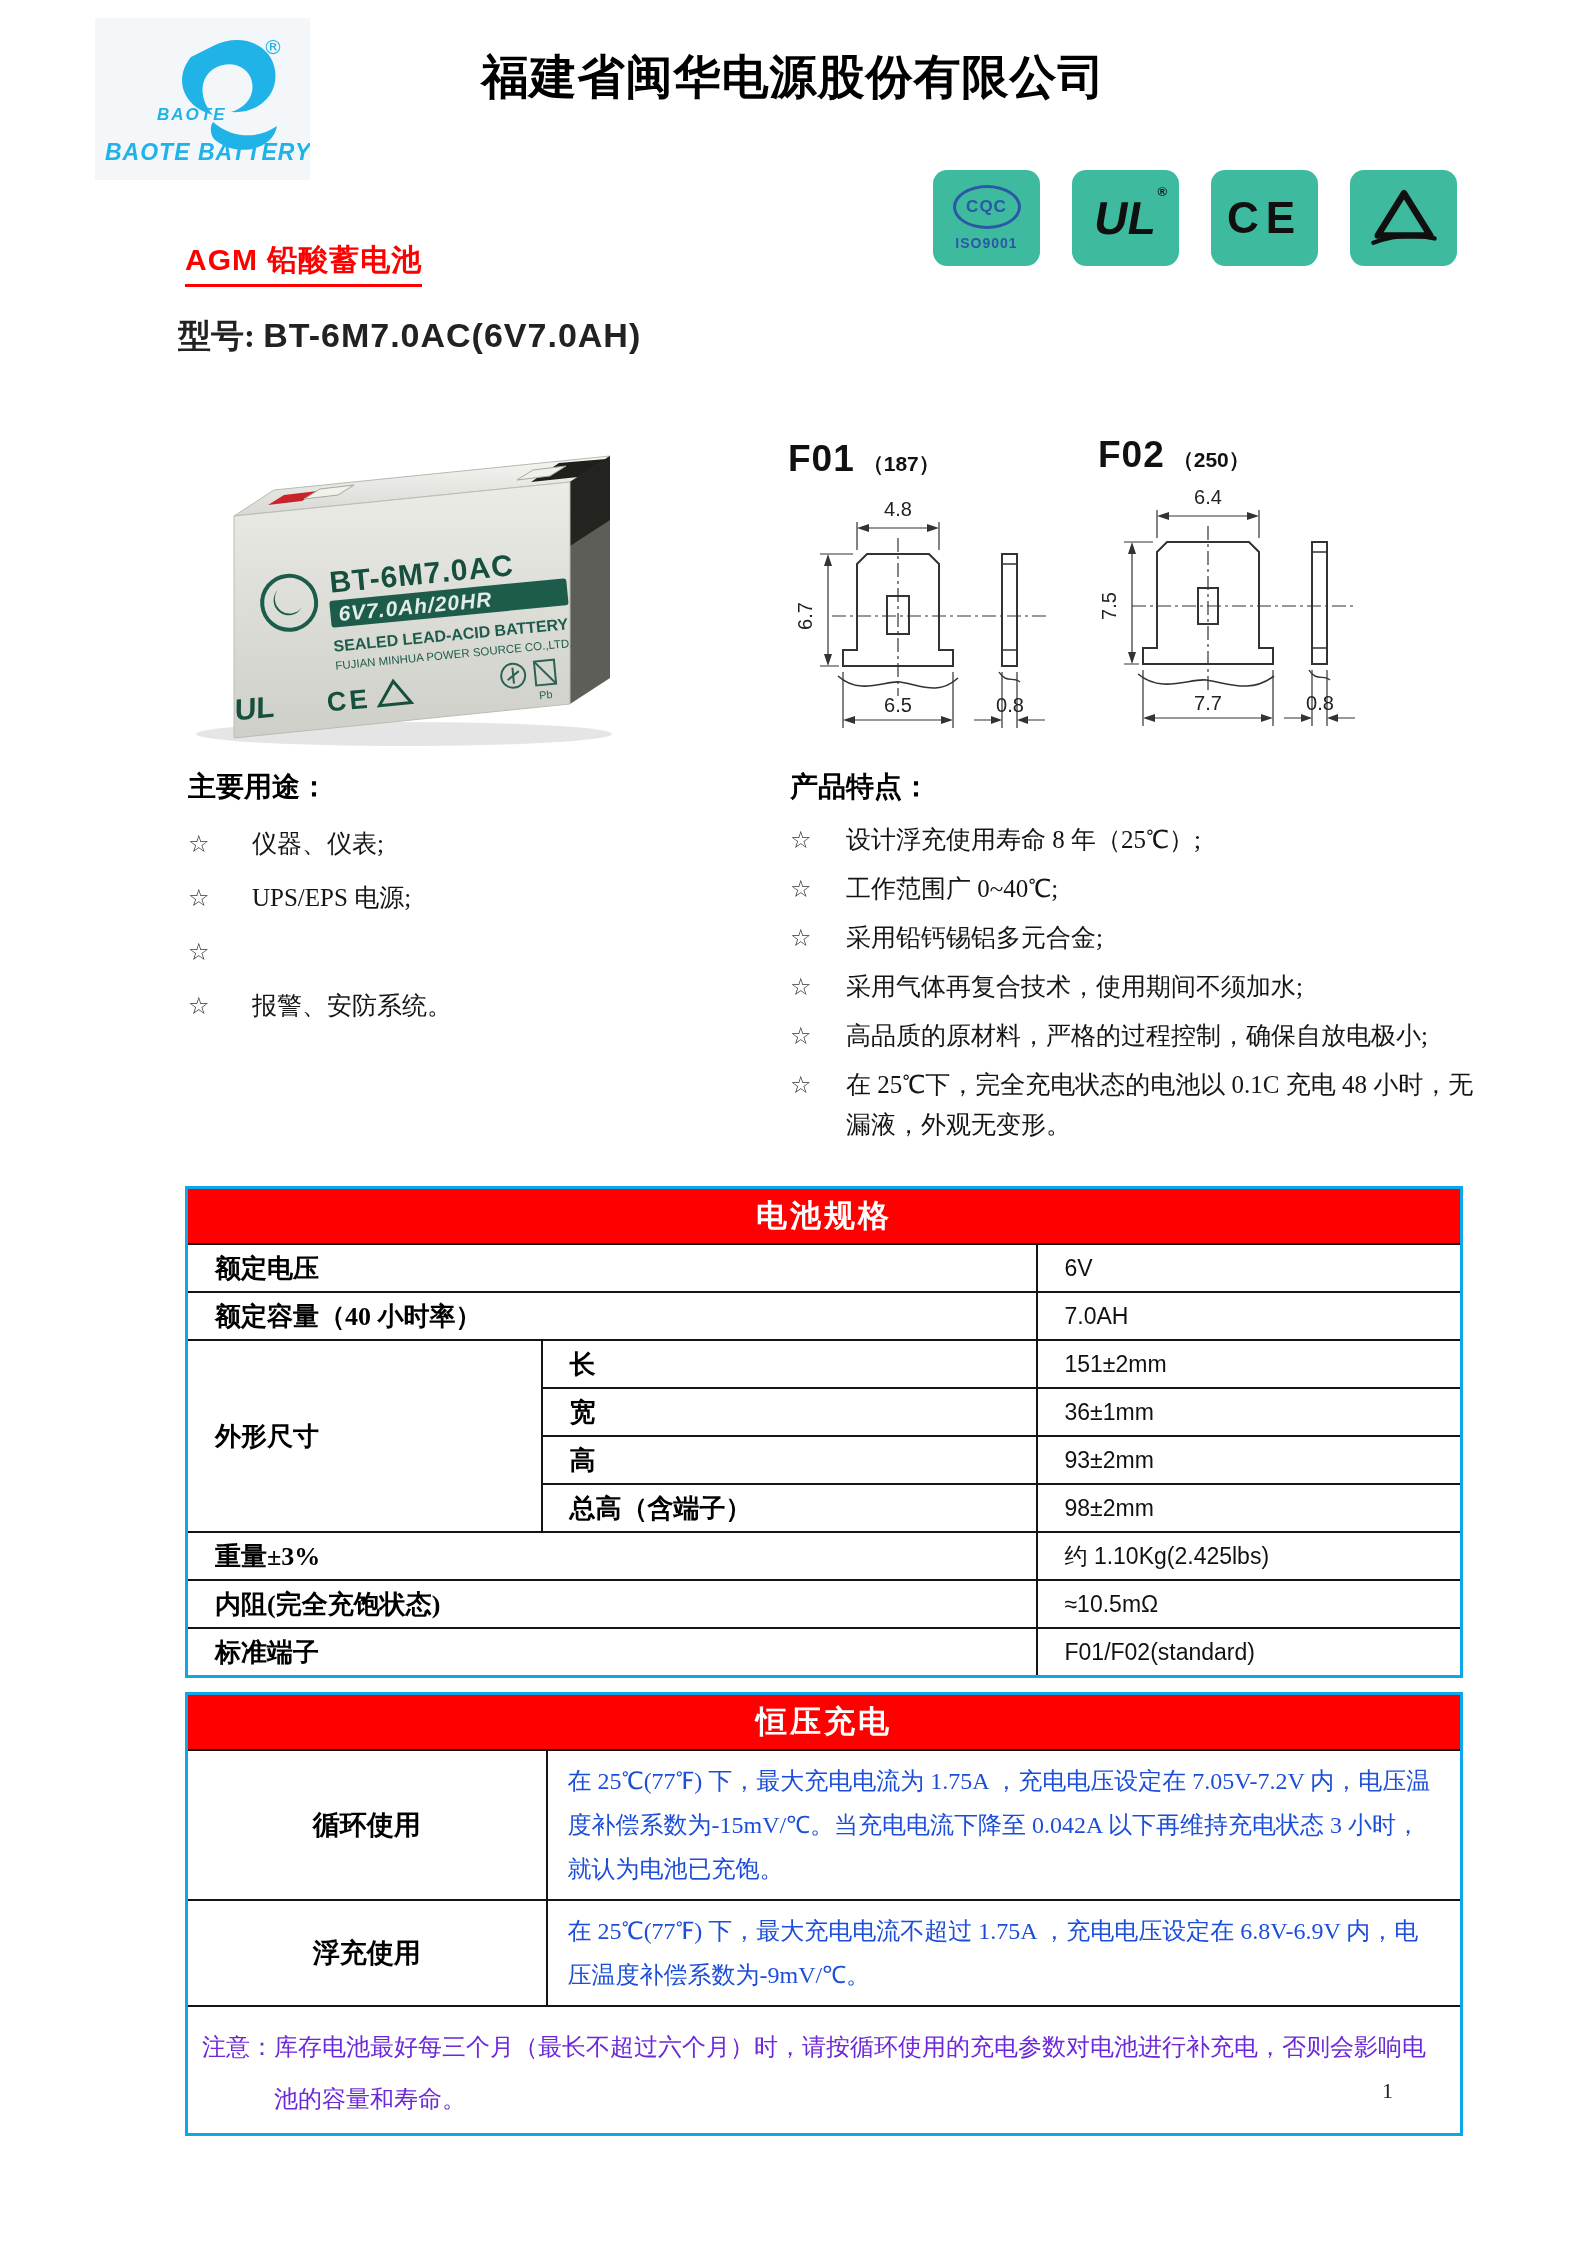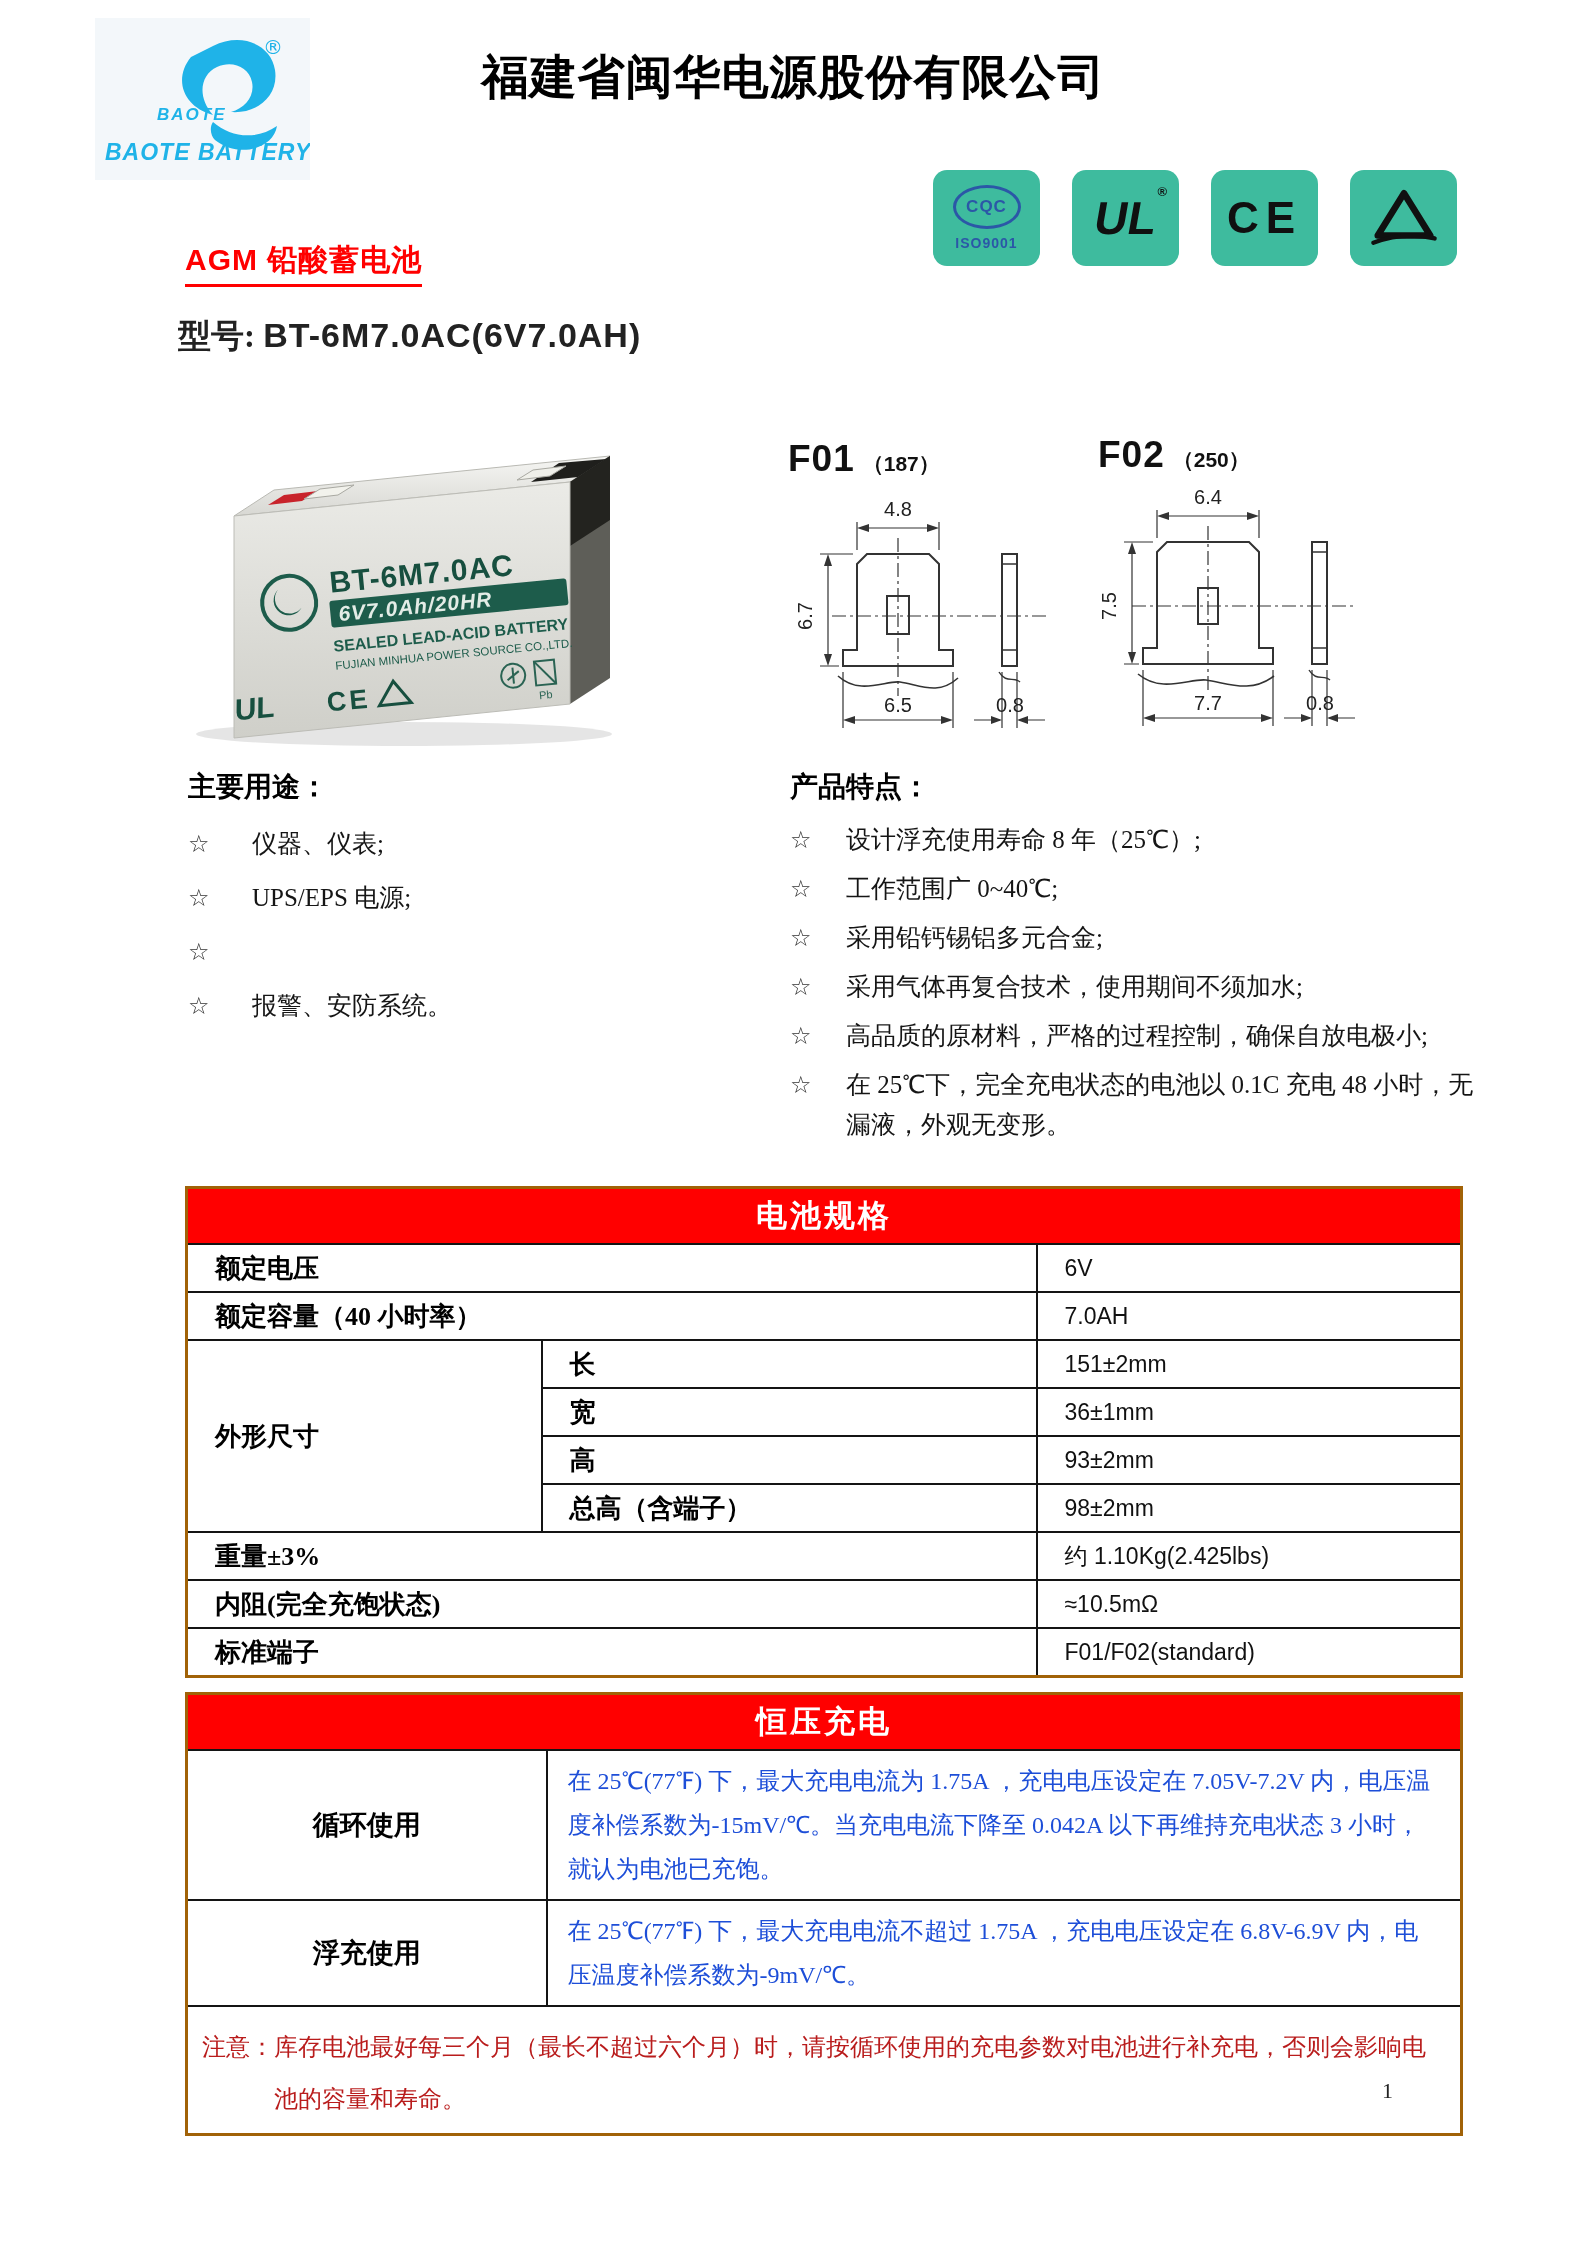--- a/index.html
+++ b/index.html
@@ -52,36 +52,36 @@
   .features .section-title{margin-bottom:14px;}
   .list-item{display:flex;font-size:25px;color:#151515;}
   .uses .list-item{margin-bottom:22px;line-height:32px;}
   .features .list-item{margin-bottom:9px;line-height:40px;}
   .star{flex:0 0 64px;font-family:"DejaVu Sans",sans-serif;font-size:24px;color:#333;}
   .features .star{flex:0 0 56px;}
   .item-text{flex:1;}
 
   
   table.data{position:absolute;left:185px;width:1275px;border-collapse:collapse;table-layout:fixed;
-             border:3px solid #a16207;}
+             border:3px solid #0ea5e9;}
   table.data th,table.data td{border:2px solid #141414;}
   .title-cell{background:#FF0000;color:#ffffff;font-size:31px;font-weight:bold;height:52px;
               text-align:center;letter-spacing:3px;}
   .spec-table{top:1186px;}
   .spec-table td{height:44px;text-align:left;padding-left:27px;}
   .lbl{font-size:26px;font-weight:bold;color:#000;}
   .val{font-family:"Liberation Sans",sans-serif;font-size:23px;font-weight:normal;color:#111;}
 
   .charge-table{top:1692px;}
   .charge-table .lbl{text-align:center;font-size:27px;}
   .charge-text{font-size:24px;line-height:44px;text-align:left;padding:8px 24px 8px 20px;color:#1d4ed8;}
   .row-cycle{height:132px;}
   .row-float{height:88px;}
   .row-note{height:112px;}
-  .note-cell{vertical-align:top;padding:14px 14px 8px 14px;font-size:24px;line-height:52px;color:#b91c1c;}
+  .note-cell{vertical-align:top;padding:14px 14px 8px 14px;font-size:24px;line-height:52px;color:#6d28d9;}
   .note-wrap{display:flex;align-items:flex-start;}
   .note-prefix{flex:0 0 auto;}
   .note-body{flex:1;}
 
   .page-number{position:absolute;left:1382px;top:2078px;font-size:22px;color:#222;}
 </style>
 </head>
 <body>
 
 <div class="page">

